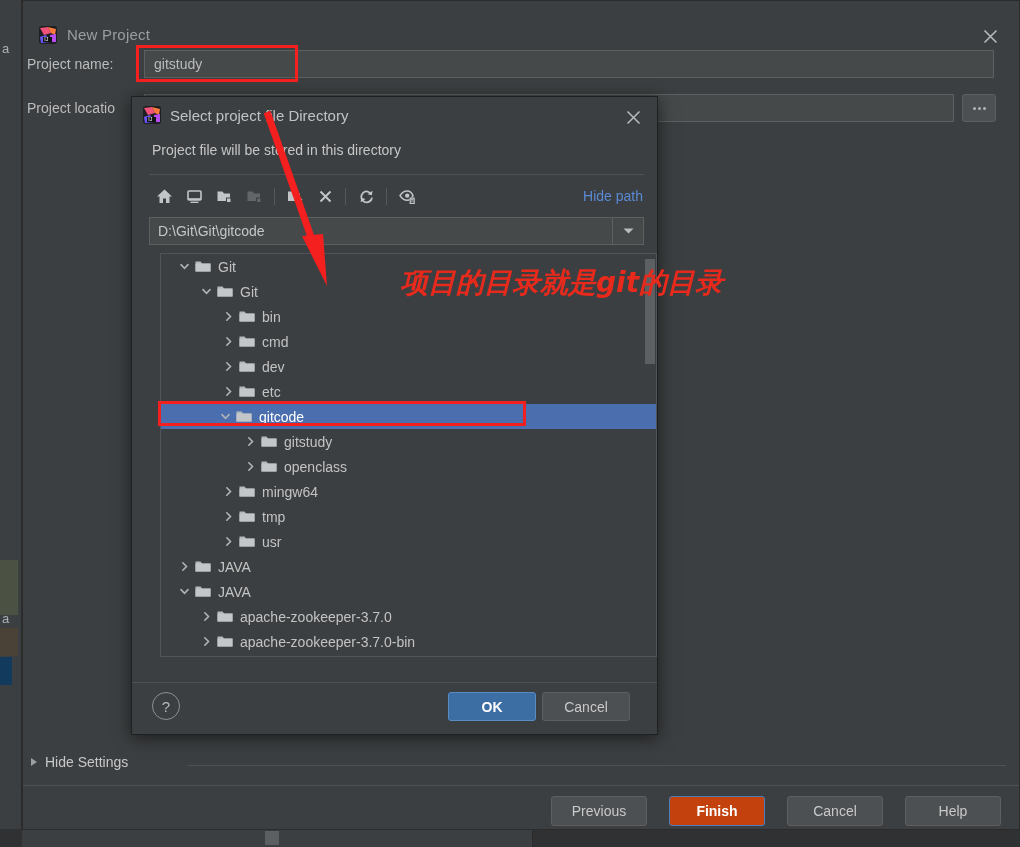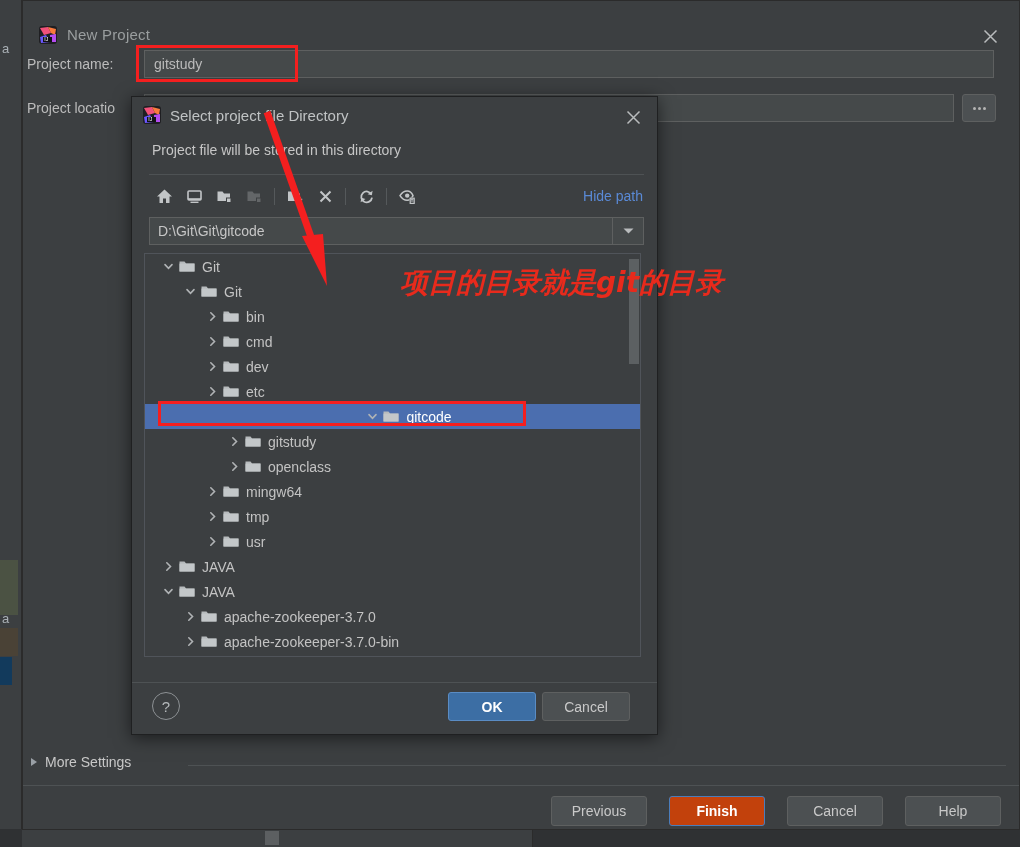--- a/index.html
+++ b/index.html
@@ -94,21 +94,21 @@
 
   
   .path-wrap { position:absolute; left:17px; top:120px; width:495px; height:28px; box-sizing:border-box;
                background:#45494a; border:1px solid #5e6060; display:flex; align-items:center; }
   .path-text { flex:1; padding-left:8px; font-size:14px; color:#c6c6c6; }
   .path-arrow { width:30px; height:26px; display:flex; align-items:center; justify-content:center;
                 border-left:1px solid #5e6060; }
 
   
   .tree-wrap {
-    position:absolute; left:12px; top:156px; width:497px; height:404px;
+    position:absolute; left:28px; top:156px; width:497px; height:404px;
     background:#3c3f41; border:1px solid #50545a; box-sizing:border-box; overflow:hidden;
   }
   .tree-inner { position:absolute; left:0; top:0; width:100%; }
   .tree-row { position:relative; height:25px; display:flex; align-items:center; box-sizing:border-box; }
   .tree-row.selected { background:#4b6eaf; }
   .tree-twisty { width:18px; height:25px; display:flex; align-items:center; justify-content:center; flex:0 0 18px; }
   .tree-folder { width:20px; height:25px; display:flex; align-items:center; justify-content:center; flex:0 0 20px; }
   .tree-label { font-size:14px; color:#c3c3c3; padding-left:5px; white-space:nowrap; }
   .tree-row.selected .tree-label { color:#ffffff; }
   .tree-scroll-track { position:absolute; right:1px; top:0; width:11px; height:100%; }
@@ -180,21 +180,21 @@
     <span class="np-row-label" style="left:4px; top:99px;">Project locatio</span>
     <input class="np-input" style="left: 121px; top: 93px; width: 810px; height: 28px;" readonly="" value="">
     <div class="np-browse" style="left:939px; top:93px;">
       <i></i>
         <i></i>
         <i></i>
     </div>
 
     <div class="more-settings">
       <span class="ms-arrow"></span>
-      <span class="ms-label">More Settings</span>
+      <span class="ms-label">Hide Settings</span>
     </div>
     <div class="ms-line"></div>
 
     <div class="np-footer-sep"></div>
 
     <div class="np-buttons">
       <div class="btn">Previous</div>
       <div class="btn primary">Finish</div>
       <div class="btn">Cancel</div>
       <div class="btn">Help</div>
@@ -376,21 +376,21 @@
               </svg>
             </span>
             <span class="tree-folder">
               <svg width="16" height="13" viewBox="0 0 16 13">
                 <path d="M0.5 1.5 h5 l1.6 2 h8.4 v8 h-15 Z" fill="#b6babc"></path>
                 <path d="M0.5 3.6 h15 v7.9 h-15 Z" fill="#c3c7c9"></path>
               </svg>
             </span>
             <span class="tree-label">etc</span>
           </div>
-          <div class="tree-row selected" style="padding-left: 30px; justify-content: center;">
+          <div class="tree-row selected" style="padding-left: 55px;">
             <span class="tree-twisty">
               <svg width="11" height="11" viewBox="0 0 11 11">
                 <path d="M2 3.6 L5.5 7.3 L9 3.6" stroke="#b0b3b5" stroke-width="1.6" fill="none" stroke-linecap="round"></path>
               </svg>
             </span>
             <span class="tree-folder">
               <svg width="16" height="13" viewBox="0 0 16 13">
                 <path d="M0.5 1.5 h5 l1.6 2 h8.4 v8 h-15 Z" fill="#b6babc"></path>
                 <path d="M0.5 3.6 h15 v7.9 h-15 Z" fill="#c3c7c9"></path>
               </svg>

